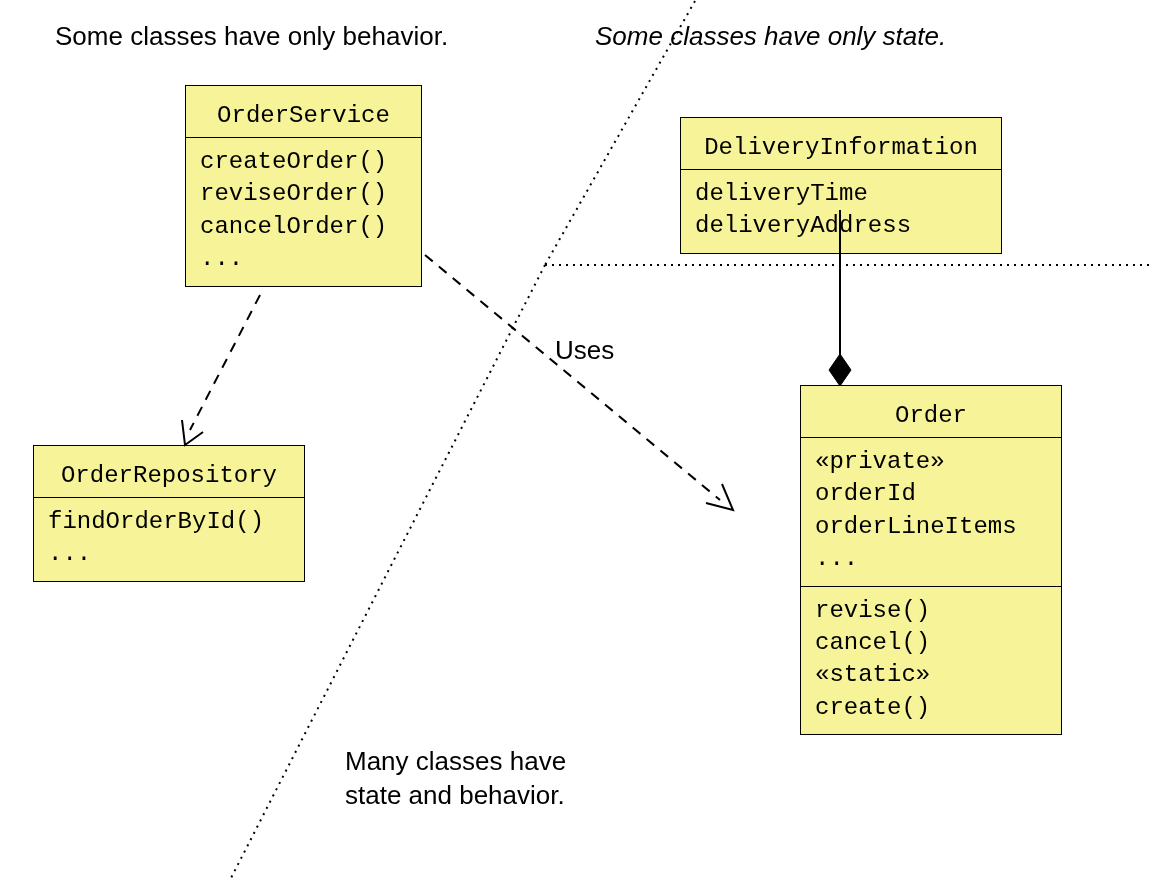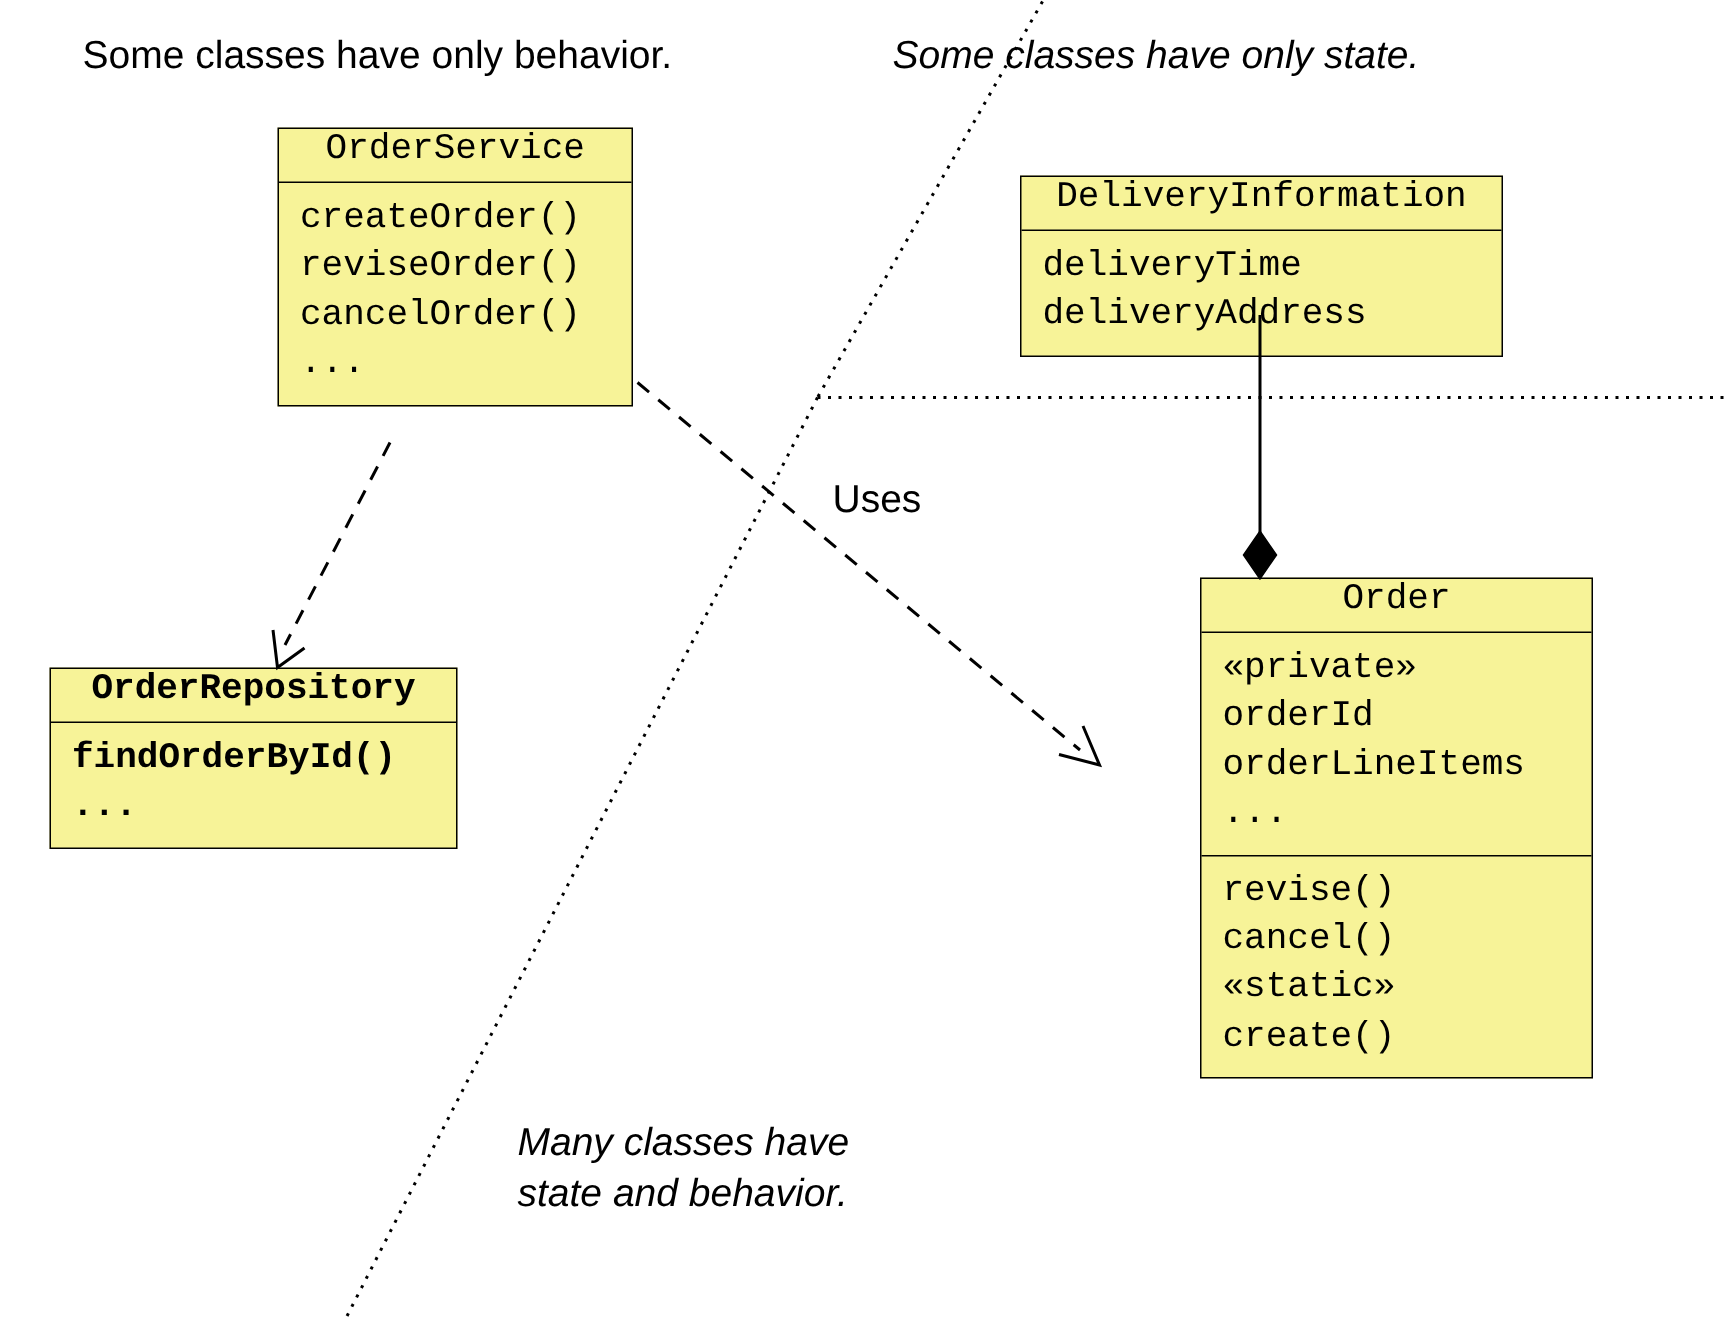--- a/index.html
+++ b/index.html
@@ -25,21 +25,21 @@
   .uml {
     position: absolute;
     background: #f7f398;
     border: 1.5px solid #000;
     font-family: "Courier New", Courier, monospace;
     font-size: 24px;
     color: #000;
   }
   .uml .title {
     text-align: center;
-    padding: 0 14px 8px 14px;
+    padding: 16px 14px 8px 14px;
     border-bottom: 1.5px solid #000;
   }
   .uml .section {
     padding: 8px 14px 10px 14px;
     border-bottom: 1.5px solid #000;
     line-height: 1.35;
     white-space: pre;
   }
   .uml .section:last-child {
     border-bottom: none;
@@ -59,40 +59,40 @@
 </style>
 </head>
 <body>
 
 <div class="stage">
 
   <div class="caption" style="left:55px; top:20px;">Some classes have only behavior.</div>
 
   <div class="caption" style="left:595px; top:20px;font-style:italic;">Some classes have only state.</div>
 
-  <div class="caption" style="left:345px; top:745px; white-space:pre;font-style:italic;">Many classes have
+  <div class="caption" style="left:345px; top:745px; white-space:pre;">Many classes have
 state and behavior.</div>
 
-  <div class="label" style="left:555px; top:317px;">Uses</div>
+  <div class="label" style="left:555px; top:335px;">Uses</div>
 
   <div class="uml" style="left:185px; top:85px; width:235px;">
     <div class="title">OrderService</div>
     <div class="section">createOrder()
 reviseOrder()
 cancelOrder()
 ...</div>
   </div>
 
   <div class="uml" style="left:680px; top:85px; width:320px;margin-top:32px;">
     <div class="title">DeliveryInformation</div>
     <div class="section">deliveryTime
 deliveryAddress</div>
   </div>
 
-  <div class="uml" style="left:33px; top:445px; width:270px;font-weight:bold;">
+  <div class="uml" style="left:33px; top:445px; width:270px;">
     <div class="title">OrderRepository</div>
     <div class="section">findOrderById()
 ...</div>
   </div>
 
   <div class="uml" style="left:764px; top:385px; width:260px;margin-left:36px;">
     <div class="title">Order</div>
     <div class="section">«private»
 orderId
 orderLineItems

